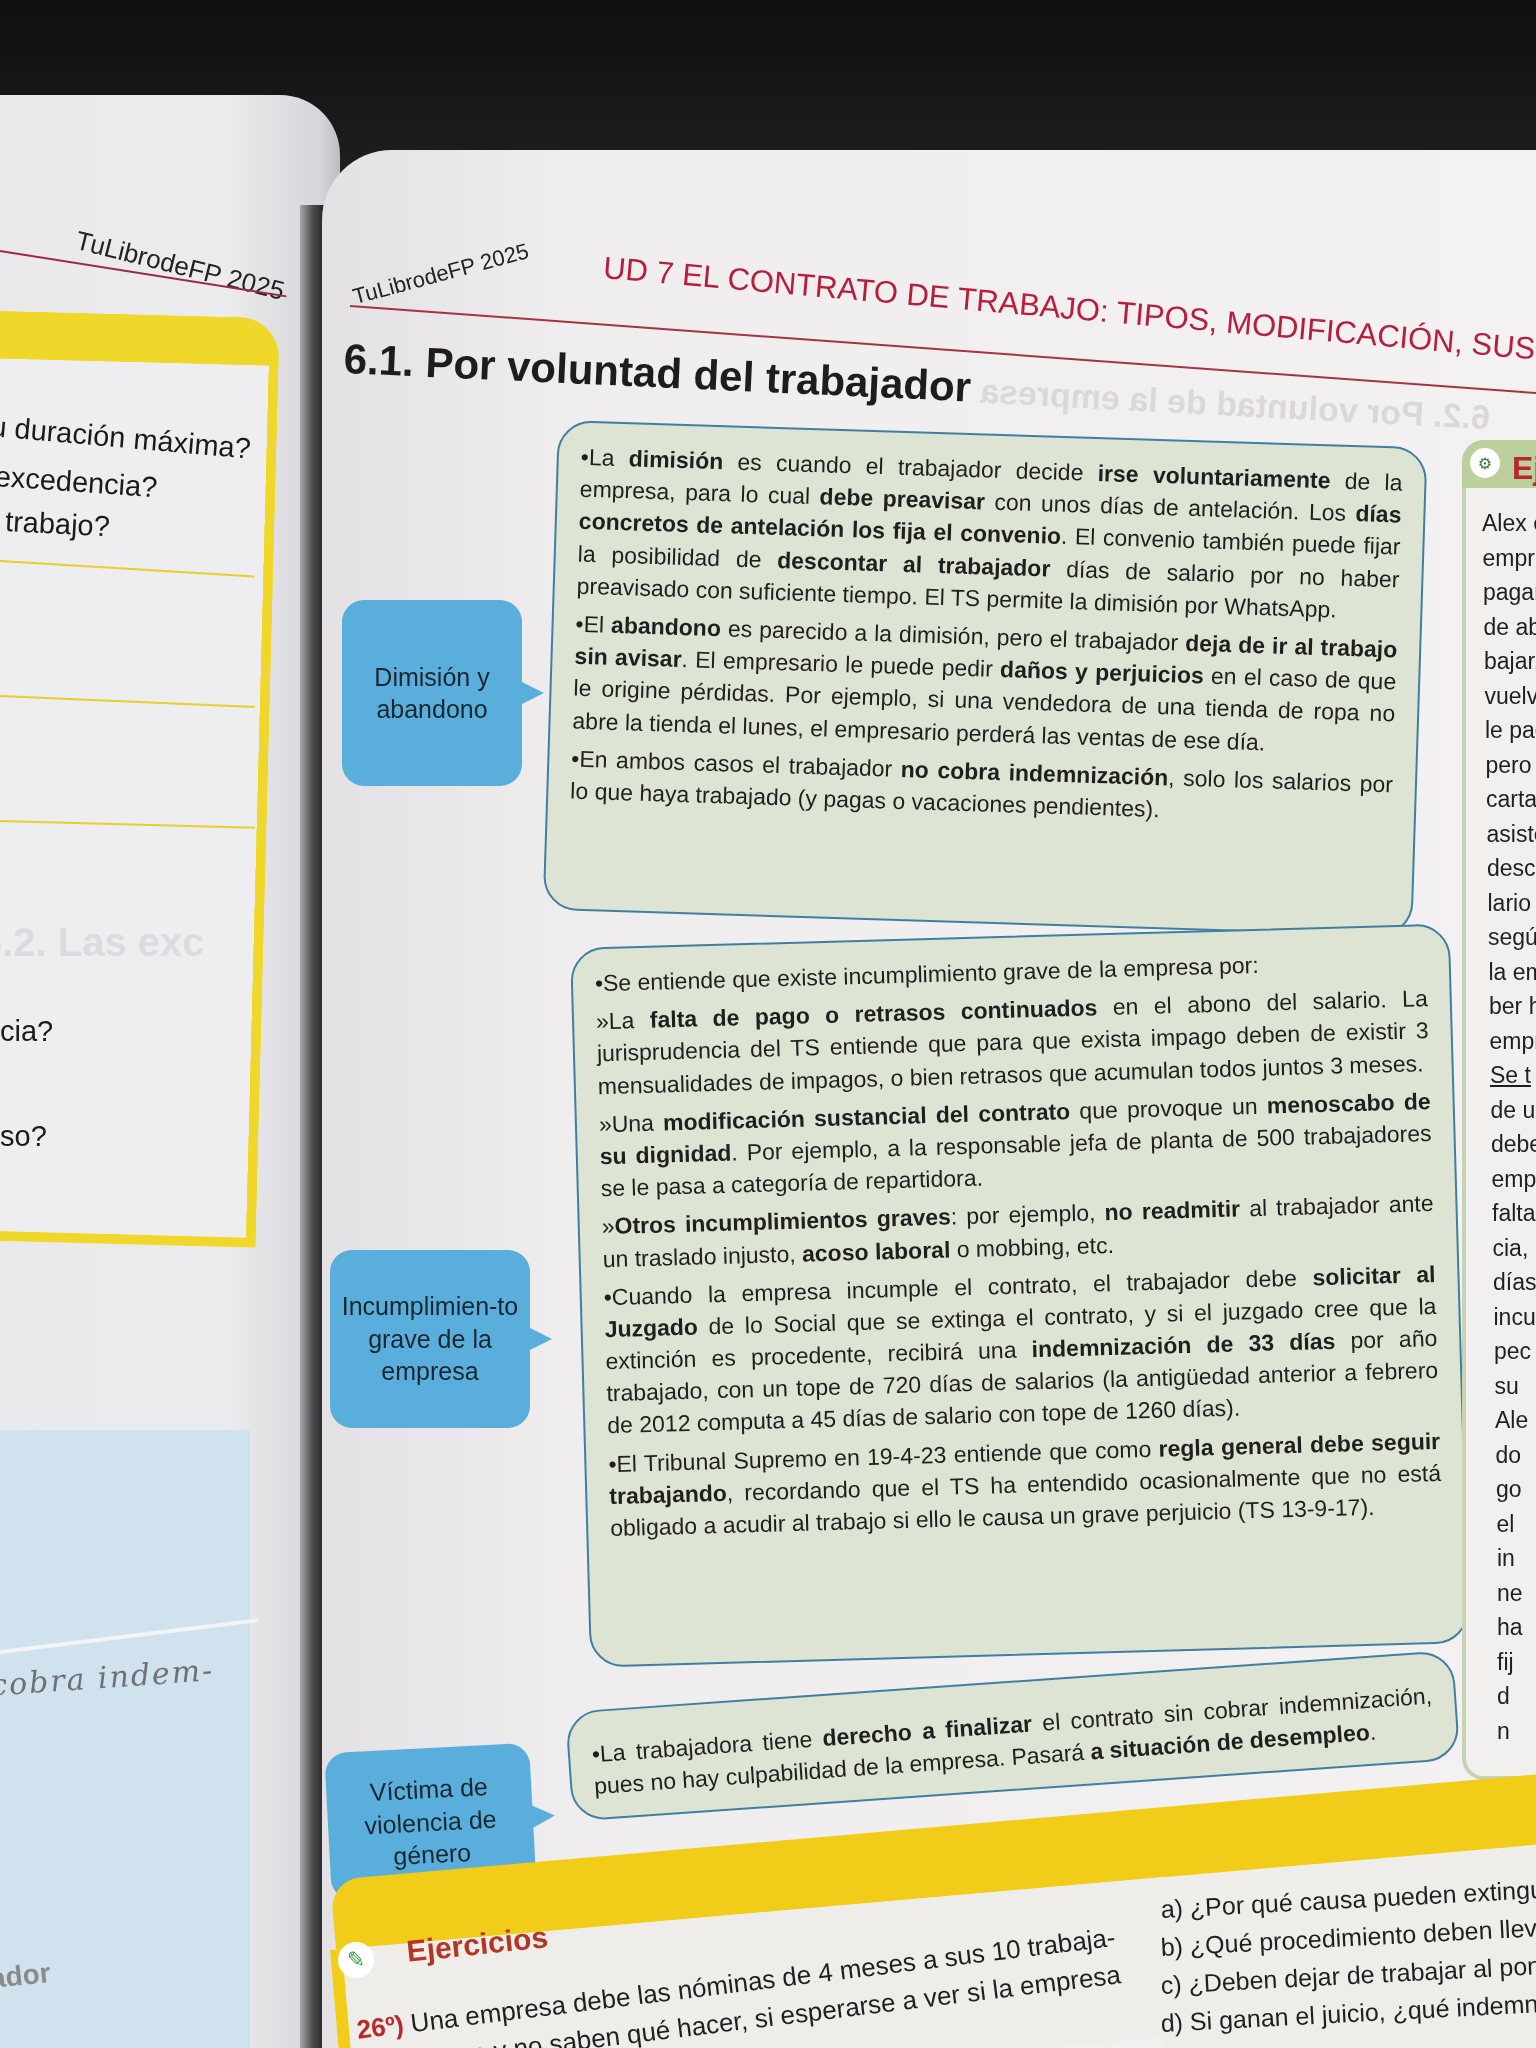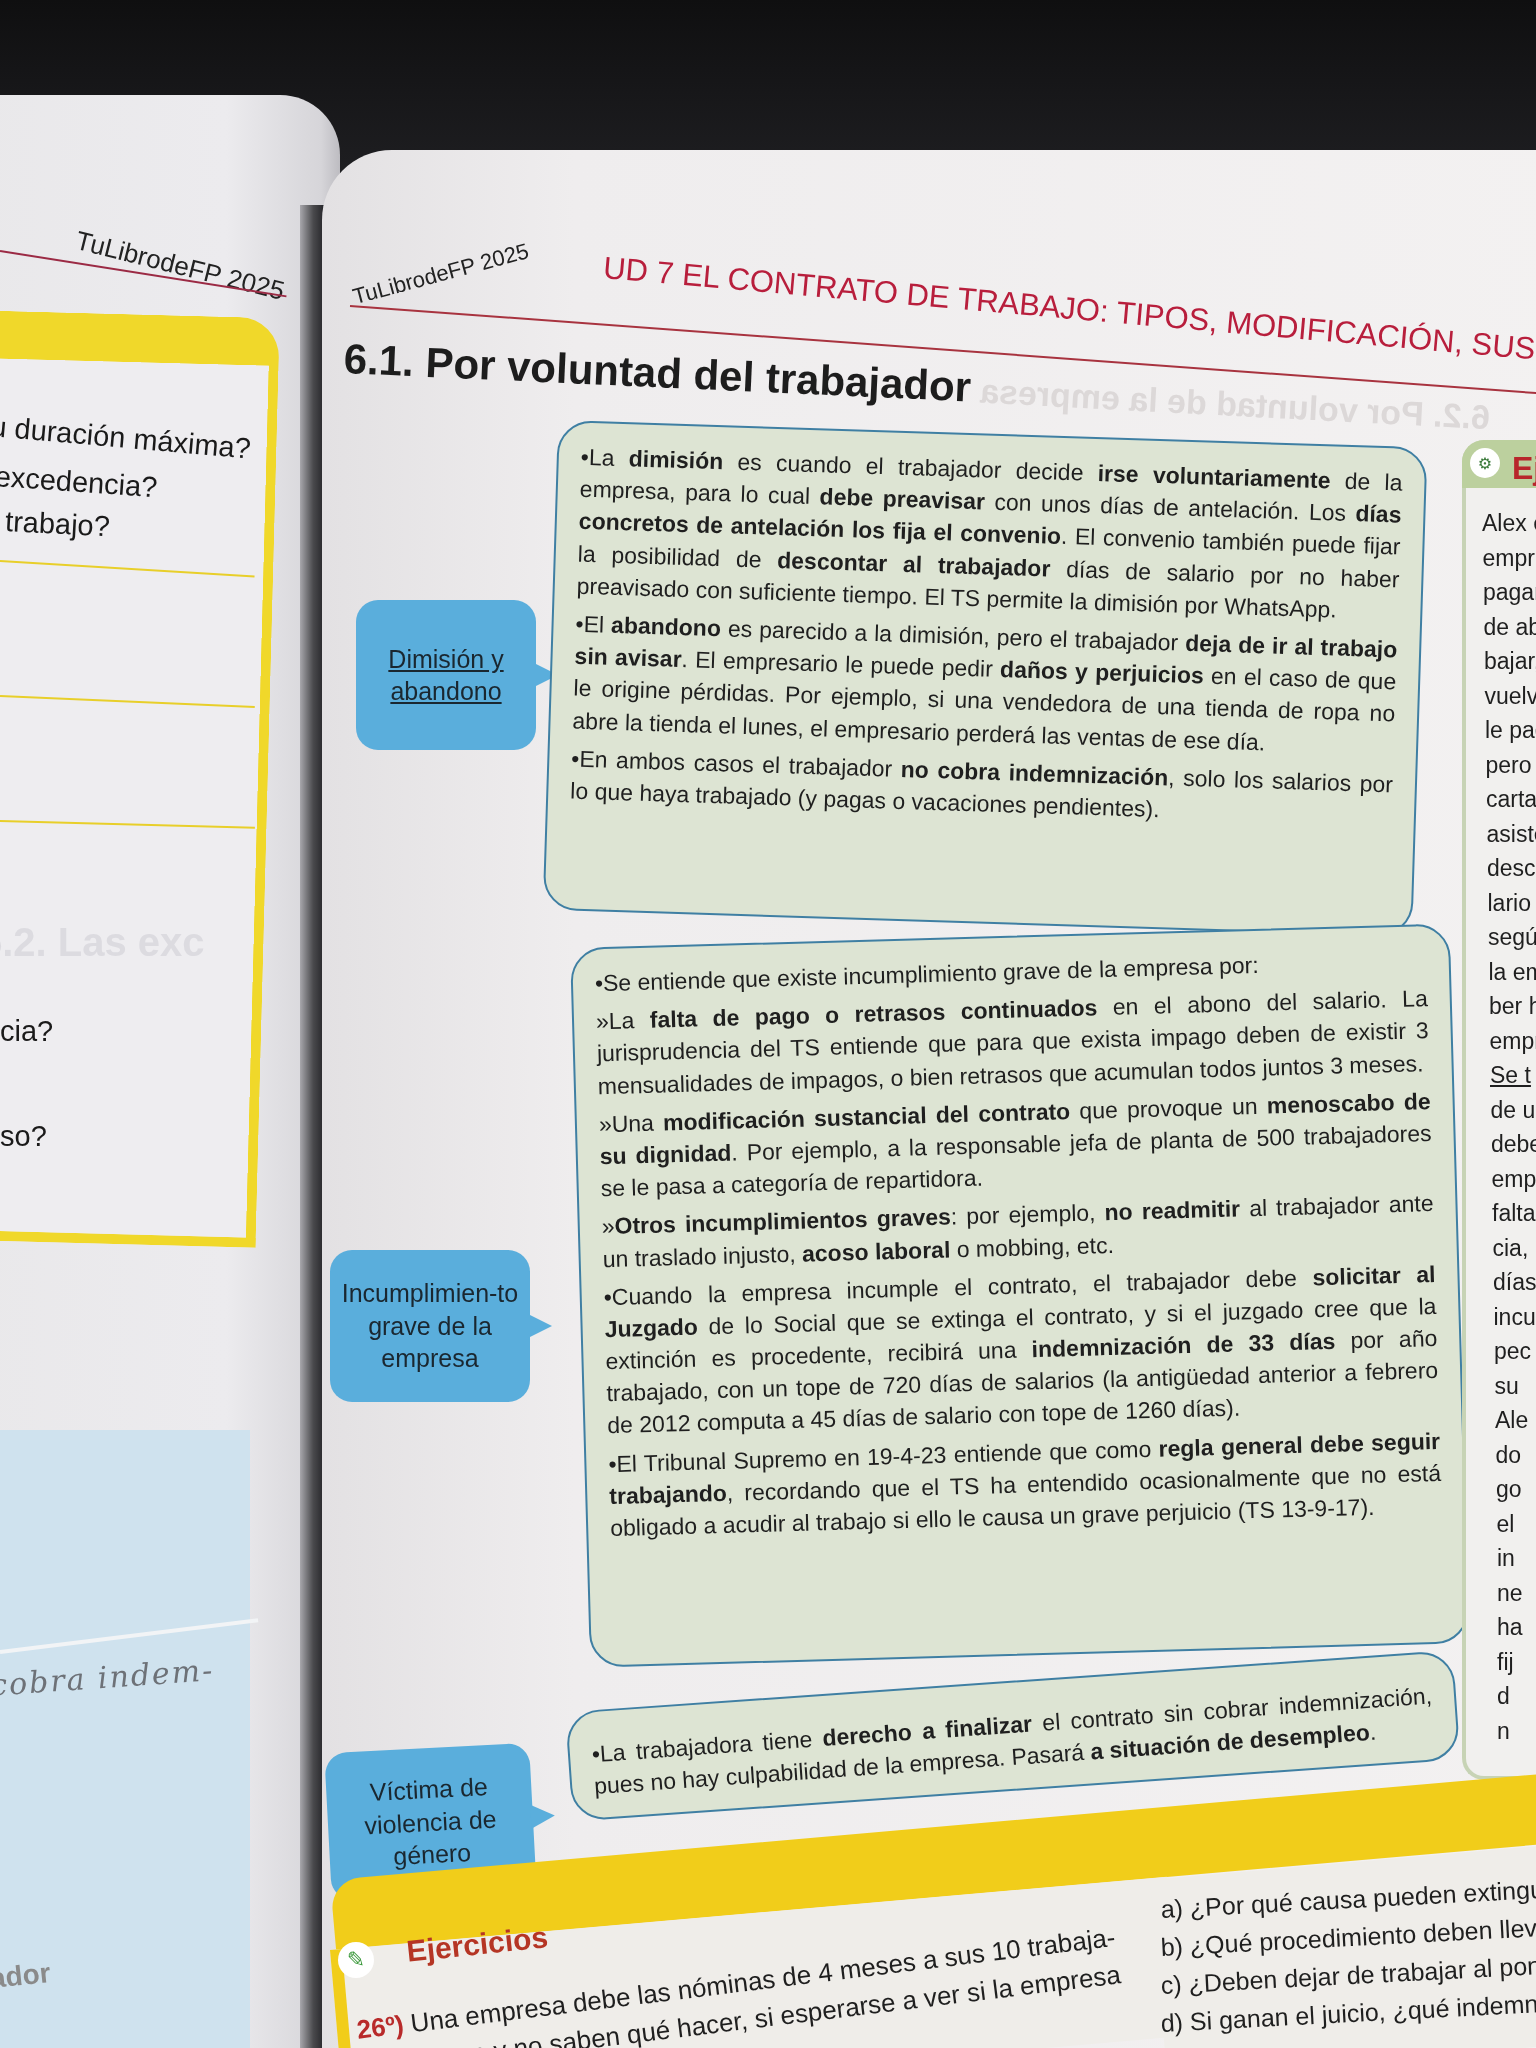--- a/index.html
+++ b/index.html
@@ -113,30 +113,30 @@
 <div class="right-page" style="left:322px;top:150px;"></div>
 
 <div style="position:absolute;left:350px;top:285px;font-size:22px;color:#222;transform:rotate(-15deg);transform-origin:left top;white-space:nowrap;">TuLibrodeFP 2025</div>
 <div style="position:absolute;left:605px;top:250px;font-size:31px;color:#b81e3c;white-space:nowrap;transform:rotate(5deg);transform-origin:left top;">UD 7  EL CONTRATO DE TRABAJO: TIPOS, MODIFICACIÓN, SUSPEN</div>
 <div style="position:absolute;left:350px;top:305px;width:1240px;height:2px;background:#a8333f;transform:rotate(4.2deg);transform-origin:left;"></div>
 
 <div style="position:absolute;left:980px;top:385px;font-size:34px;font-weight:bold;color:#dcd8d8;white-space:nowrap;transform:scaleX(-1) rotate(-3deg);">6.2. Por voluntad de la empresa</div>
 
 <div style="position:absolute;left:345px;top:335px;font-size:42px;font-weight:bold;color:#1d1d1d;white-space:nowrap;transform:rotate(2.6deg);transform-origin:left top;">6.1. Por voluntad del trabajador</div>
 
-<div class="tag-bubble" style="left:356px;top:600px;width:180px;height:150px;text-decoration:underline;">
+<div class="tag-bubble" style="left:342px;top:600px;width:180px;height:186px;">
   <span>Dimisión y abandono</span>
 </div>
 <div class="content-box" style="left:558px;top:420px;width:870px;height:490px;transform:rotate(1.8deg);">
   <p class="bullet">La <b>dimisión</b> es  cuando el trabajador decide <b>irse voluntariamente</b> de la empresa, para lo cual <b>debe preavisar</b> con unos días de antelación. Los <b>días concretos de antelación los fija el convenio</b>. El convenio también puede fijar la posibilidad de <b>descontar al trabajador</b> días de salario por no haber preavisado con suficiente tiempo. El TS permite la dimisión por WhatsApp.</p>
   <p class="bullet">El <b>abandono</b> es parecido a la dimisión, pero el trabajador <b>deja de ir al trabajo sin avisar</b>. El empresario le puede pedir <b>daños y perjuicios</b> en el caso de que le origine pérdidas. Por ejemplo, si una vendedora de una tienda de ropa no abre la tienda el lunes, el empresario perderá las ventas de ese día.</p>
   <p class="bullet">En ambos casos el trabajador <b>no cobra indemnización</b>, solo los salarios por lo que haya trabajado (y pagas o vacaciones pendientes).</p>
 </div>
 
-<div class="tag-bubble" style="left:330px;top:1250px;width:200px;height:152px;">
+<div class="tag-bubble" style="left:330px;top:1250px;width:200px;height:178px;">
   <span>Incumplimien-to grave de la empresa</span>
 </div>
 <div class="content-box" style="left:570px;top:948px;width:880px;height:720px;transform:rotate(-1.6deg);">
   <p class="bullet">Se entiende que existe incumplimiento grave de la empresa por:</p>
   <p class="sub">La <b>falta de pago o retrasos continuados</b> en el abono del salario. La jurisprudencia del TS entiende que para que exista impago deben de existir 3 mensualidades de impagos, o bien retrasos que acumulan todos juntos 3 meses.</p>
   <p class="sub">Una <b>modificación sustancial del contrato</b> que provoque un <b>menoscabo de su dignidad</b>. Por ejemplo, a la responsable jefa de planta de 500 trabajadores se le pasa a categoría de repartidora.</p>
   <p class="sub"><b>Otros incumplimientos graves</b>: por ejemplo, <b>no readmitir</b> al trabajador ante un traslado injusto, <b>acoso laboral</b> o mobbing, etc.</p>
   <p class="bullet">Cuando la empresa incumple el contrato, el trabajador debe <b>solicitar al Juzgado</b> de lo Social que se extinga el contrato, y si el juzgado cree que la extinción es procedente, recibirá una <b>indemnización de 33 días</b> por año trabajado, con un tope de 720 días de salarios (la antigüedad anterior a febrero de 2012 computa a 45 días de salario con tope de 1260 días).</p>
   <p class="bullet">El Tribunal Supremo en 19-4-23 entiende que como <b>regla general debe seguir trabajando</b>, recordando que el TS ha entendido ocasionalmente que no está obligado a acudir al trabajo si ello le causa un grave perjuicio (TS 13-9-17).</p>
 </div>

